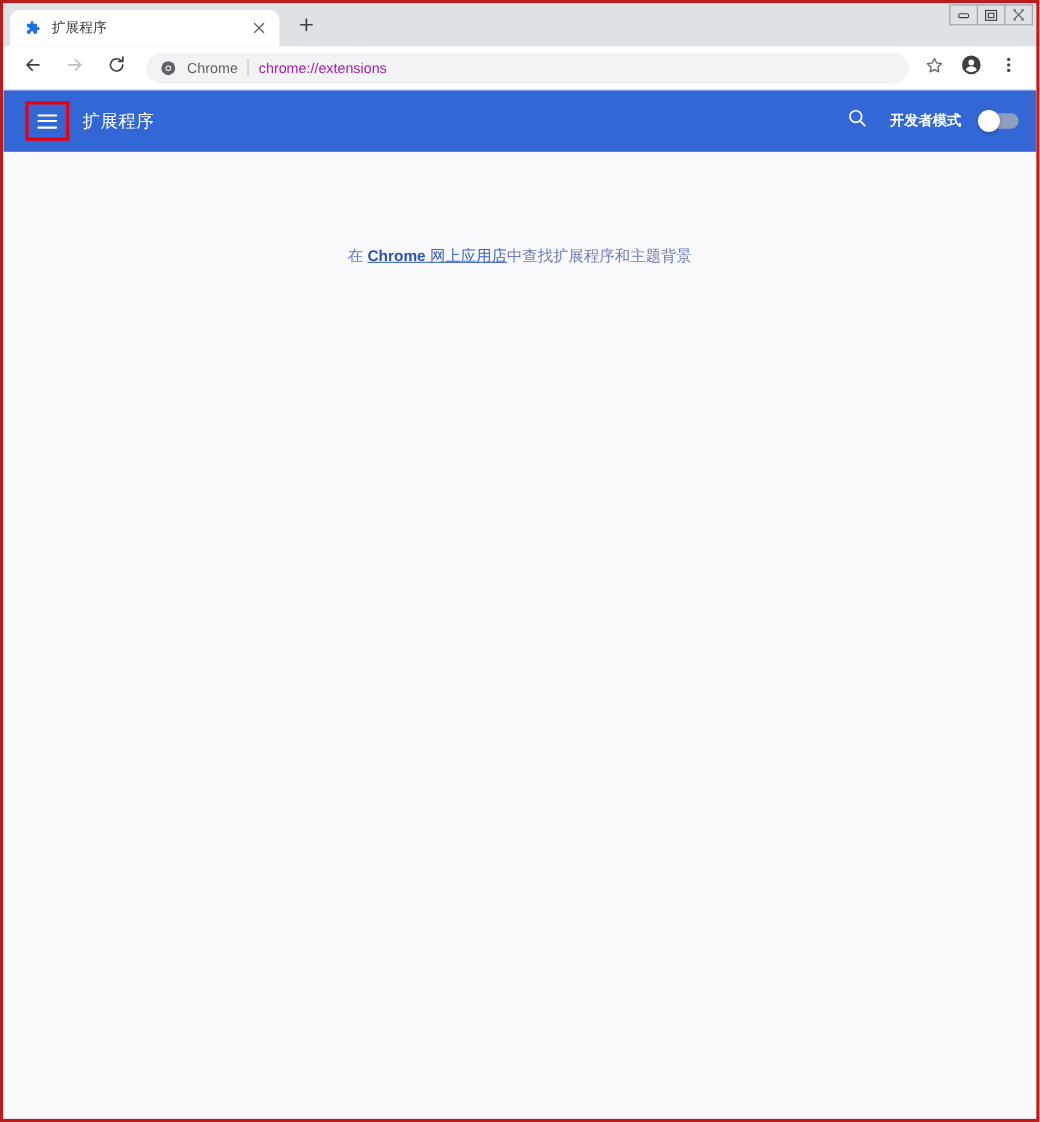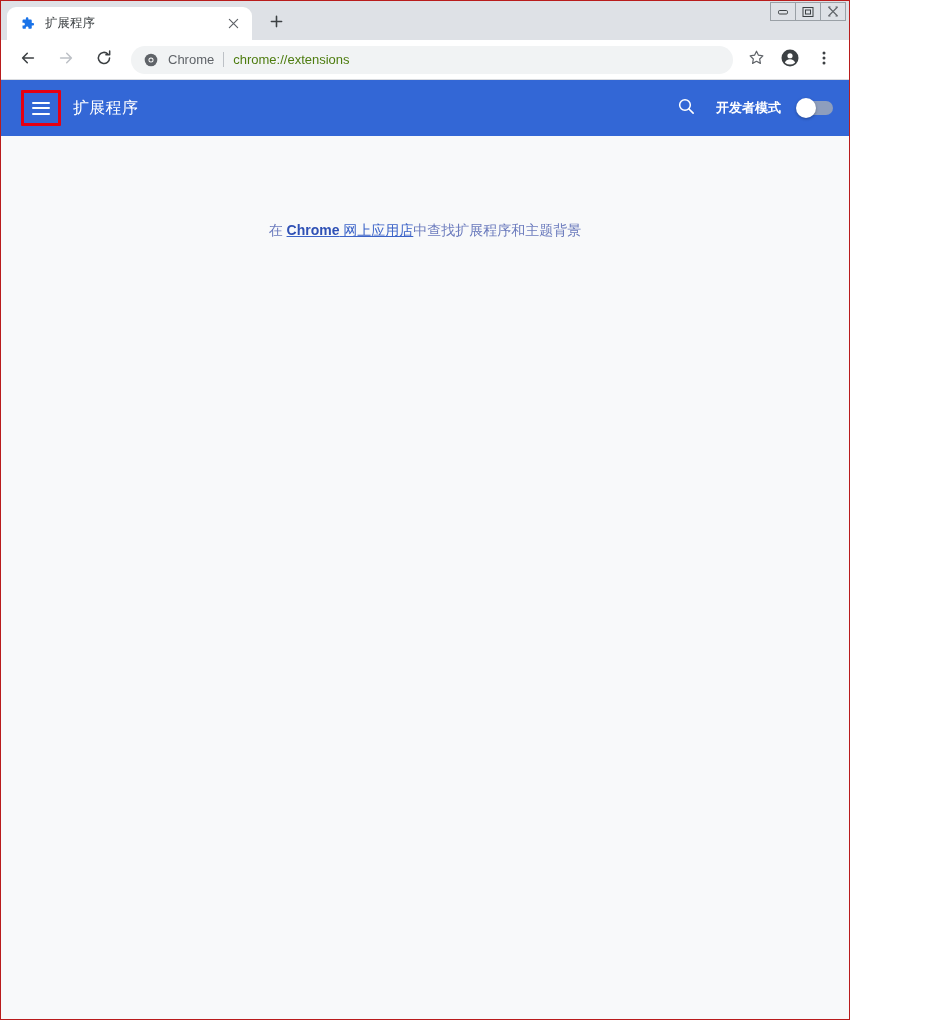--- a/index.html
+++ b/index.html
@@ -9,24 +9,24 @@
   body {
     width: 945px;
     height: 1020px;
     overflow: hidden;
     font-family: "Liberation Sans", "DejaVu Sans", sans-serif;
     background: #ffffff;
   }
 
   .window {
     position: relative;
-    width: 850px;
+    width: 945px;
     height: 1020px;
     box-sizing: border-box;
-    border: 1px solid #b91c1c;
+    border: 3px solid #b91c1c;
     background: #dee1e6;
     display: flex;
     flex-direction: column;
   }
 
   
   .tabstrip {
     position: relative;
     height: 39px;
     background: #dee1e6;
@@ -164,21 +164,21 @@
   }
   .omni-sep {
     width: 1px;
     height: 15px;
     background: #bdc1c6;
     margin: 0 9px;
     flex: 0 0 1px;
   }
   .omni-url {
     font-size: 13px;
-    color: #4d7c0f;
+    color: #a21caf;
     white-space: nowrap;
     overflow: hidden;
     text-overflow: ellipsis;
   }
 
   .tbtn {
     width: 28px;
     height: 28px;
     margin: 0 3px;
     display: flex;

